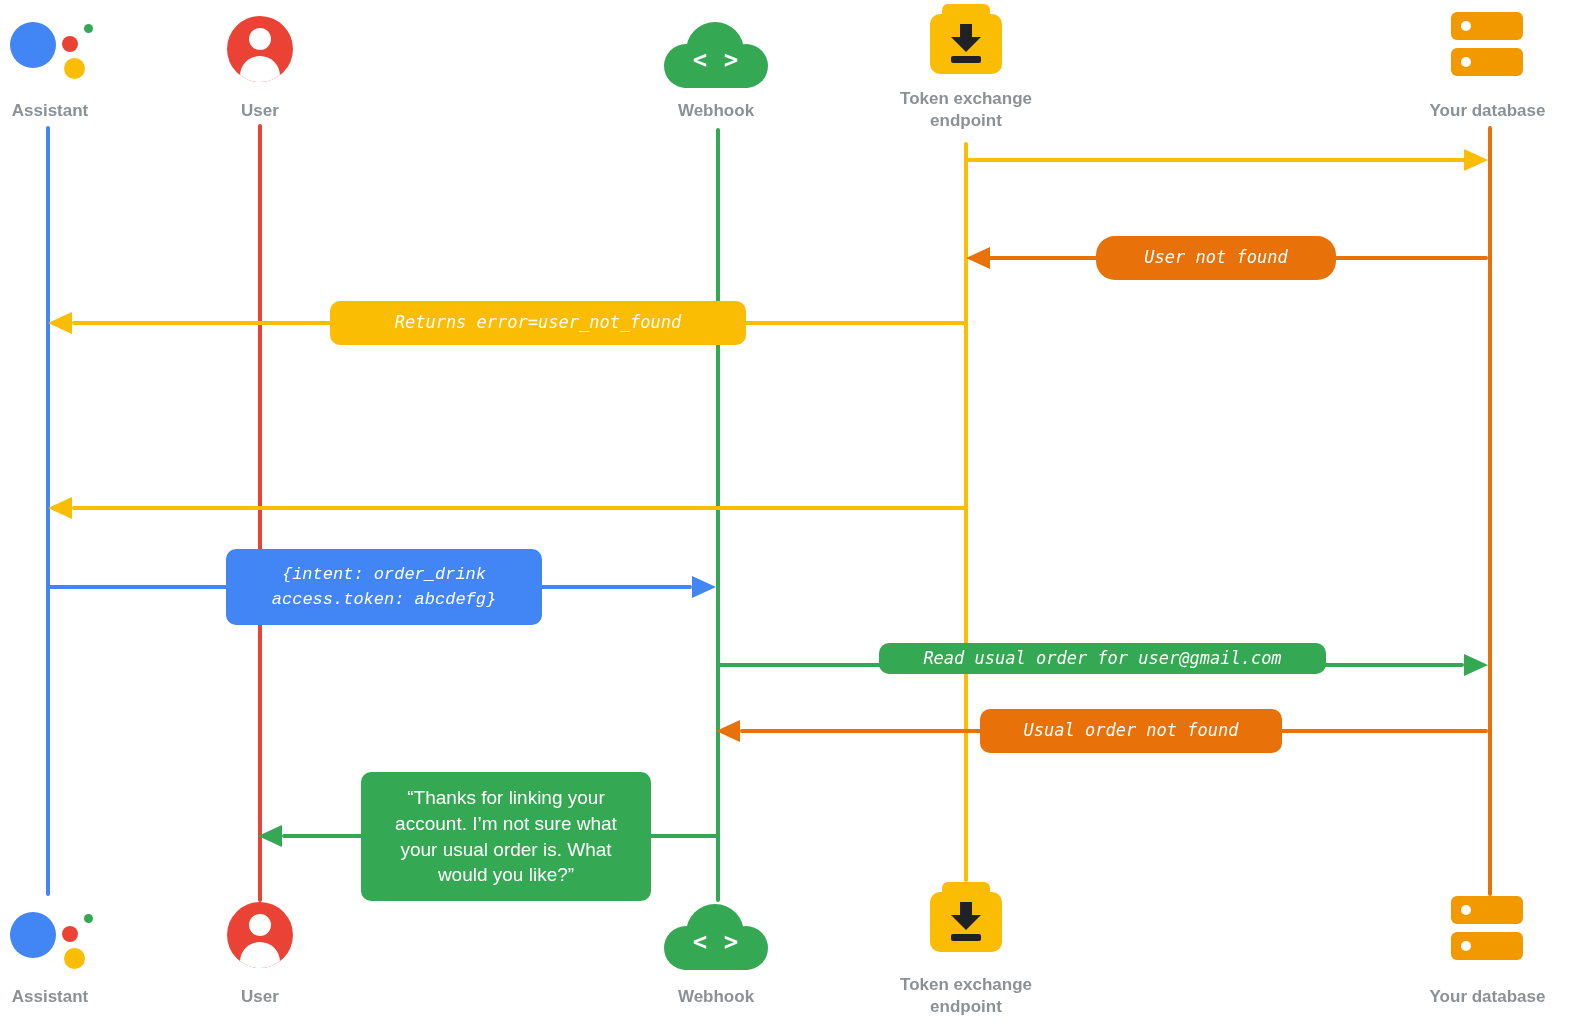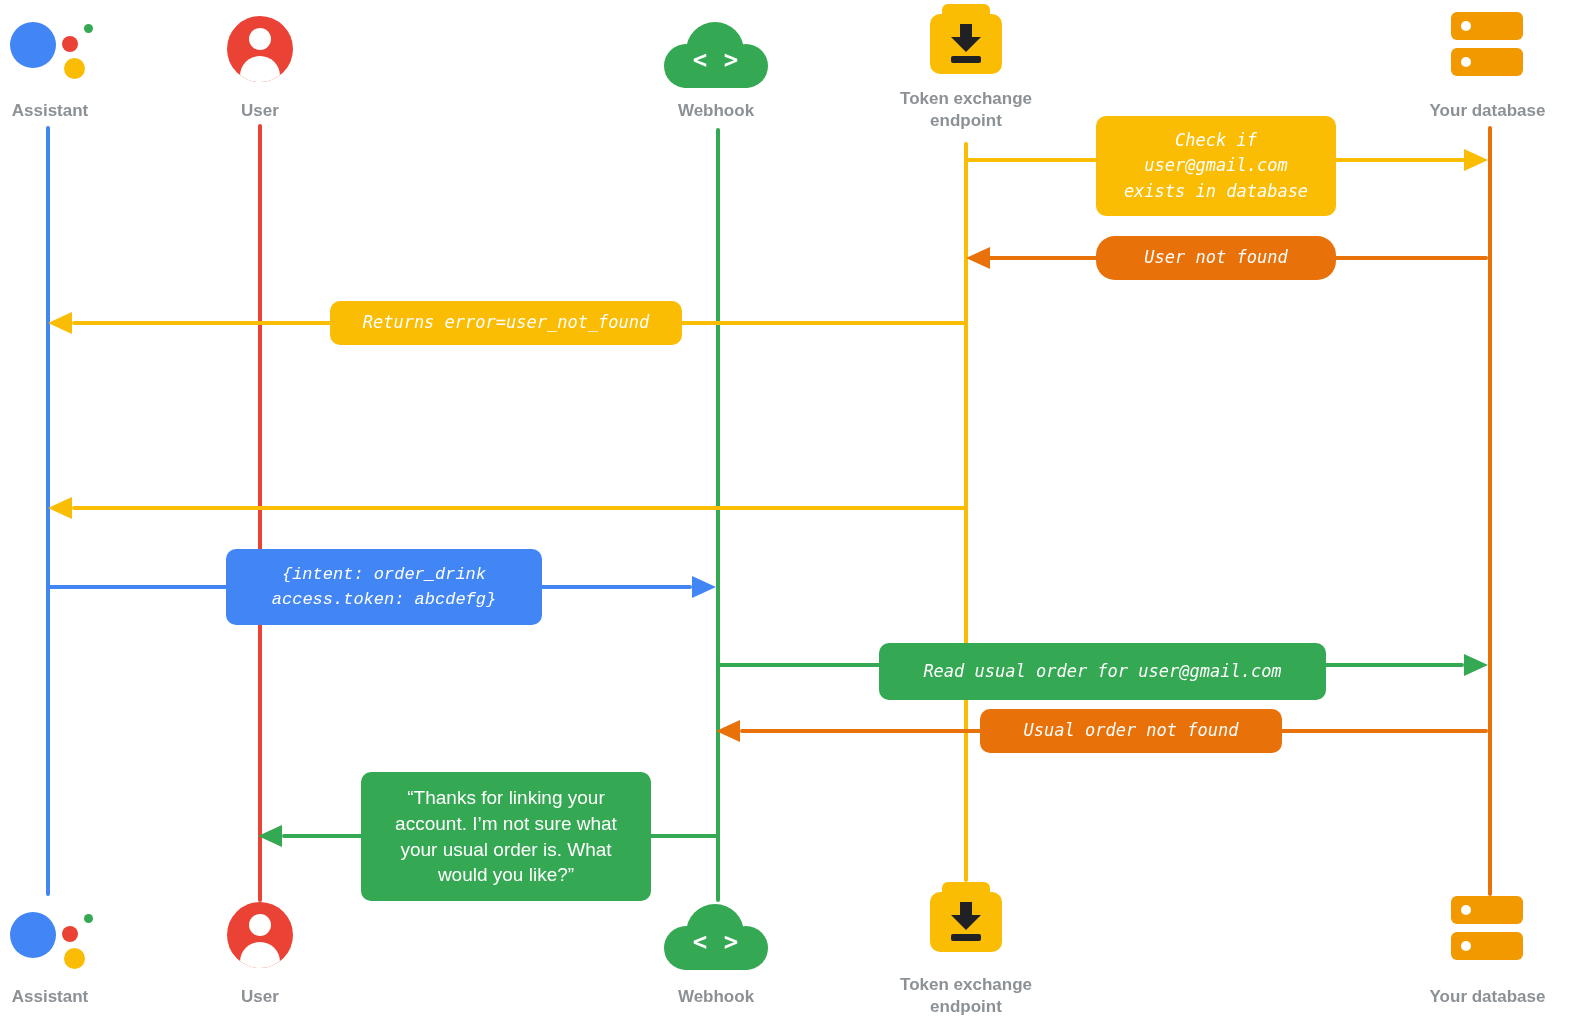--- a/index.html
+++ b/index.html
@@ -103,34 +103,31 @@
 
   <div class="line c-green" style="left:718px;top:663px;width:746px;"></div>
   <div class="ah right c-green" style="left:1464px;top:654px;"></div>
 
   <div class="line c-orange" style="left:740px;top:729px;width:748px;"></div>
   <div class="ah left c-orange" style="left:716px;top:720px;"></div>
 
   <div class="line c-green" style="left:282px;top:834px;width:436px;"></div>
   <div class="ah left c-green" style="left:258px;top:825px;"></div>
 
-  <div class="mbox bg-yellow" style="left:1096px;top:116px;width:240px;height:100px;">Check if
-user@gmail.com
-exists in database</div>
 
   <div class="mbox bg-orange" style="left:1096px;top:236px;width:240px;height:44px;border-radius:19px;">User not found</div>
 
-  <div class="mbox bg-yellow" style="left:330px;top:301px;width:352px;height:44px;">Returns error=user_not_found</div>
+  <div class="mbox bg-yellow" style="left:330px;top:301px;width:416px;height:44px;">Returns error=user_not_found</div>
 
 
 
   <div class="mbox bg-blue" style="left:226px;top:549px;width:316px;height:76px;">{intent: order_drink
 access.token: abcdefg}</div>
 
-  <div class="mbox bg-green" style="left:879px;top:643px;width:447px;height:57px;">Read usual order for user@gmail.com</div>
+  <div class="mbox bg-green" style="left:879px;top:643px;width:447px;height:31px;">Read usual order for user@gmail.com</div>
 
   <div class="mbox bg-orange" style="left:980px;top:709px;width:302px;height:44px;">Usual order not found</div>
 
   <div class="mbox bg-green sans" style="left:345px;top:772px;width:290px;height:129px;padding:10px 16px;margin-left:16px;">“Thanks for linking your account. I’m not sure what your usual order is. What would you like?”</div>
 
   <div class="ga" style="left:8px;top:8px;">
     <span class="dot b"></span>
     <span class="dot r"></span>
     <span class="dot g"></span>
     <span class="dot y"></span>

